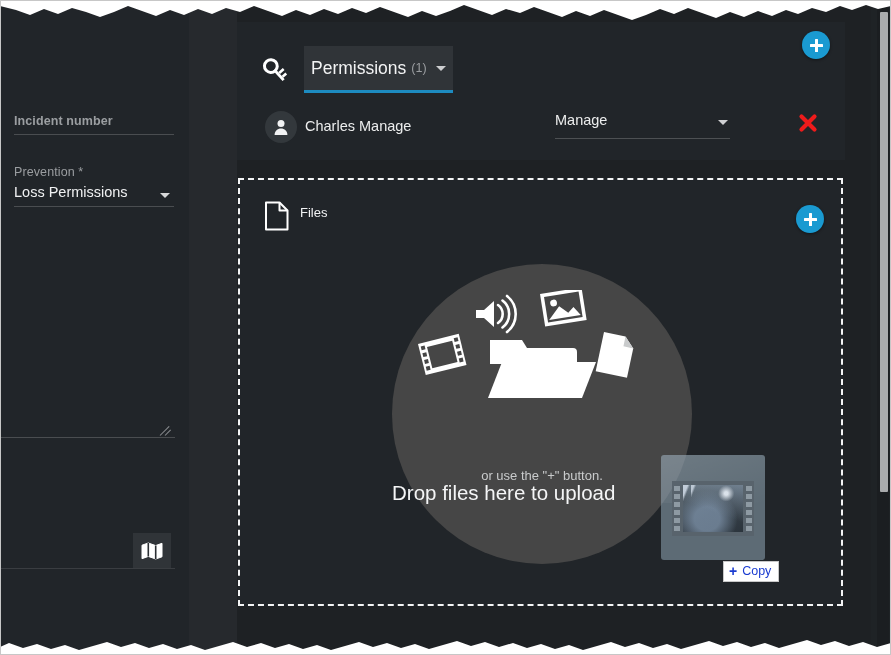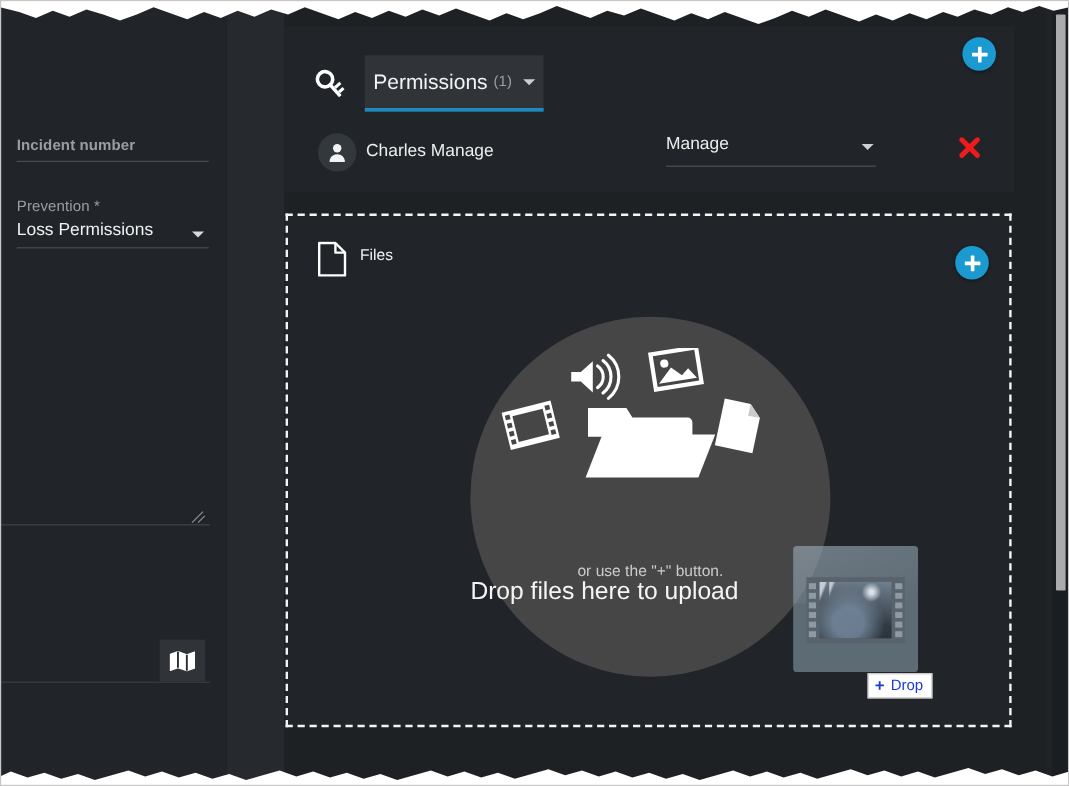--- a/index.html
+++ b/index.html
@@ -463,21 +463,21 @@
           <span></span>
             <span></span>
             <span></span>
             <span></span>
             <span></span>
             <span></span>
         </div>
       </div>
       <div class="copy-badge">
         <span class="copy-plus">+</span>
-        <span>Drop</span>
+        <span>Copy</span>
       </div>
     </div>
 
     <div class="scroll-track"></div>
     <div class="scroll-thumb"></div>
   </div>
 
   <svg class="torn torn-top" viewBox="0 0 891 26" preserveAspectRatio="none">
     <path fill="#ffffff" d="M0,0 H891 V6 L878,9 L866,5 L852,10 L840,6 L826,12 L812,8 L798,14
       L786,10 L772,16 L758,11 L744,17 L730,12 L716,18 L702,13 L688,8 L674,14 L660,9 L646,15

